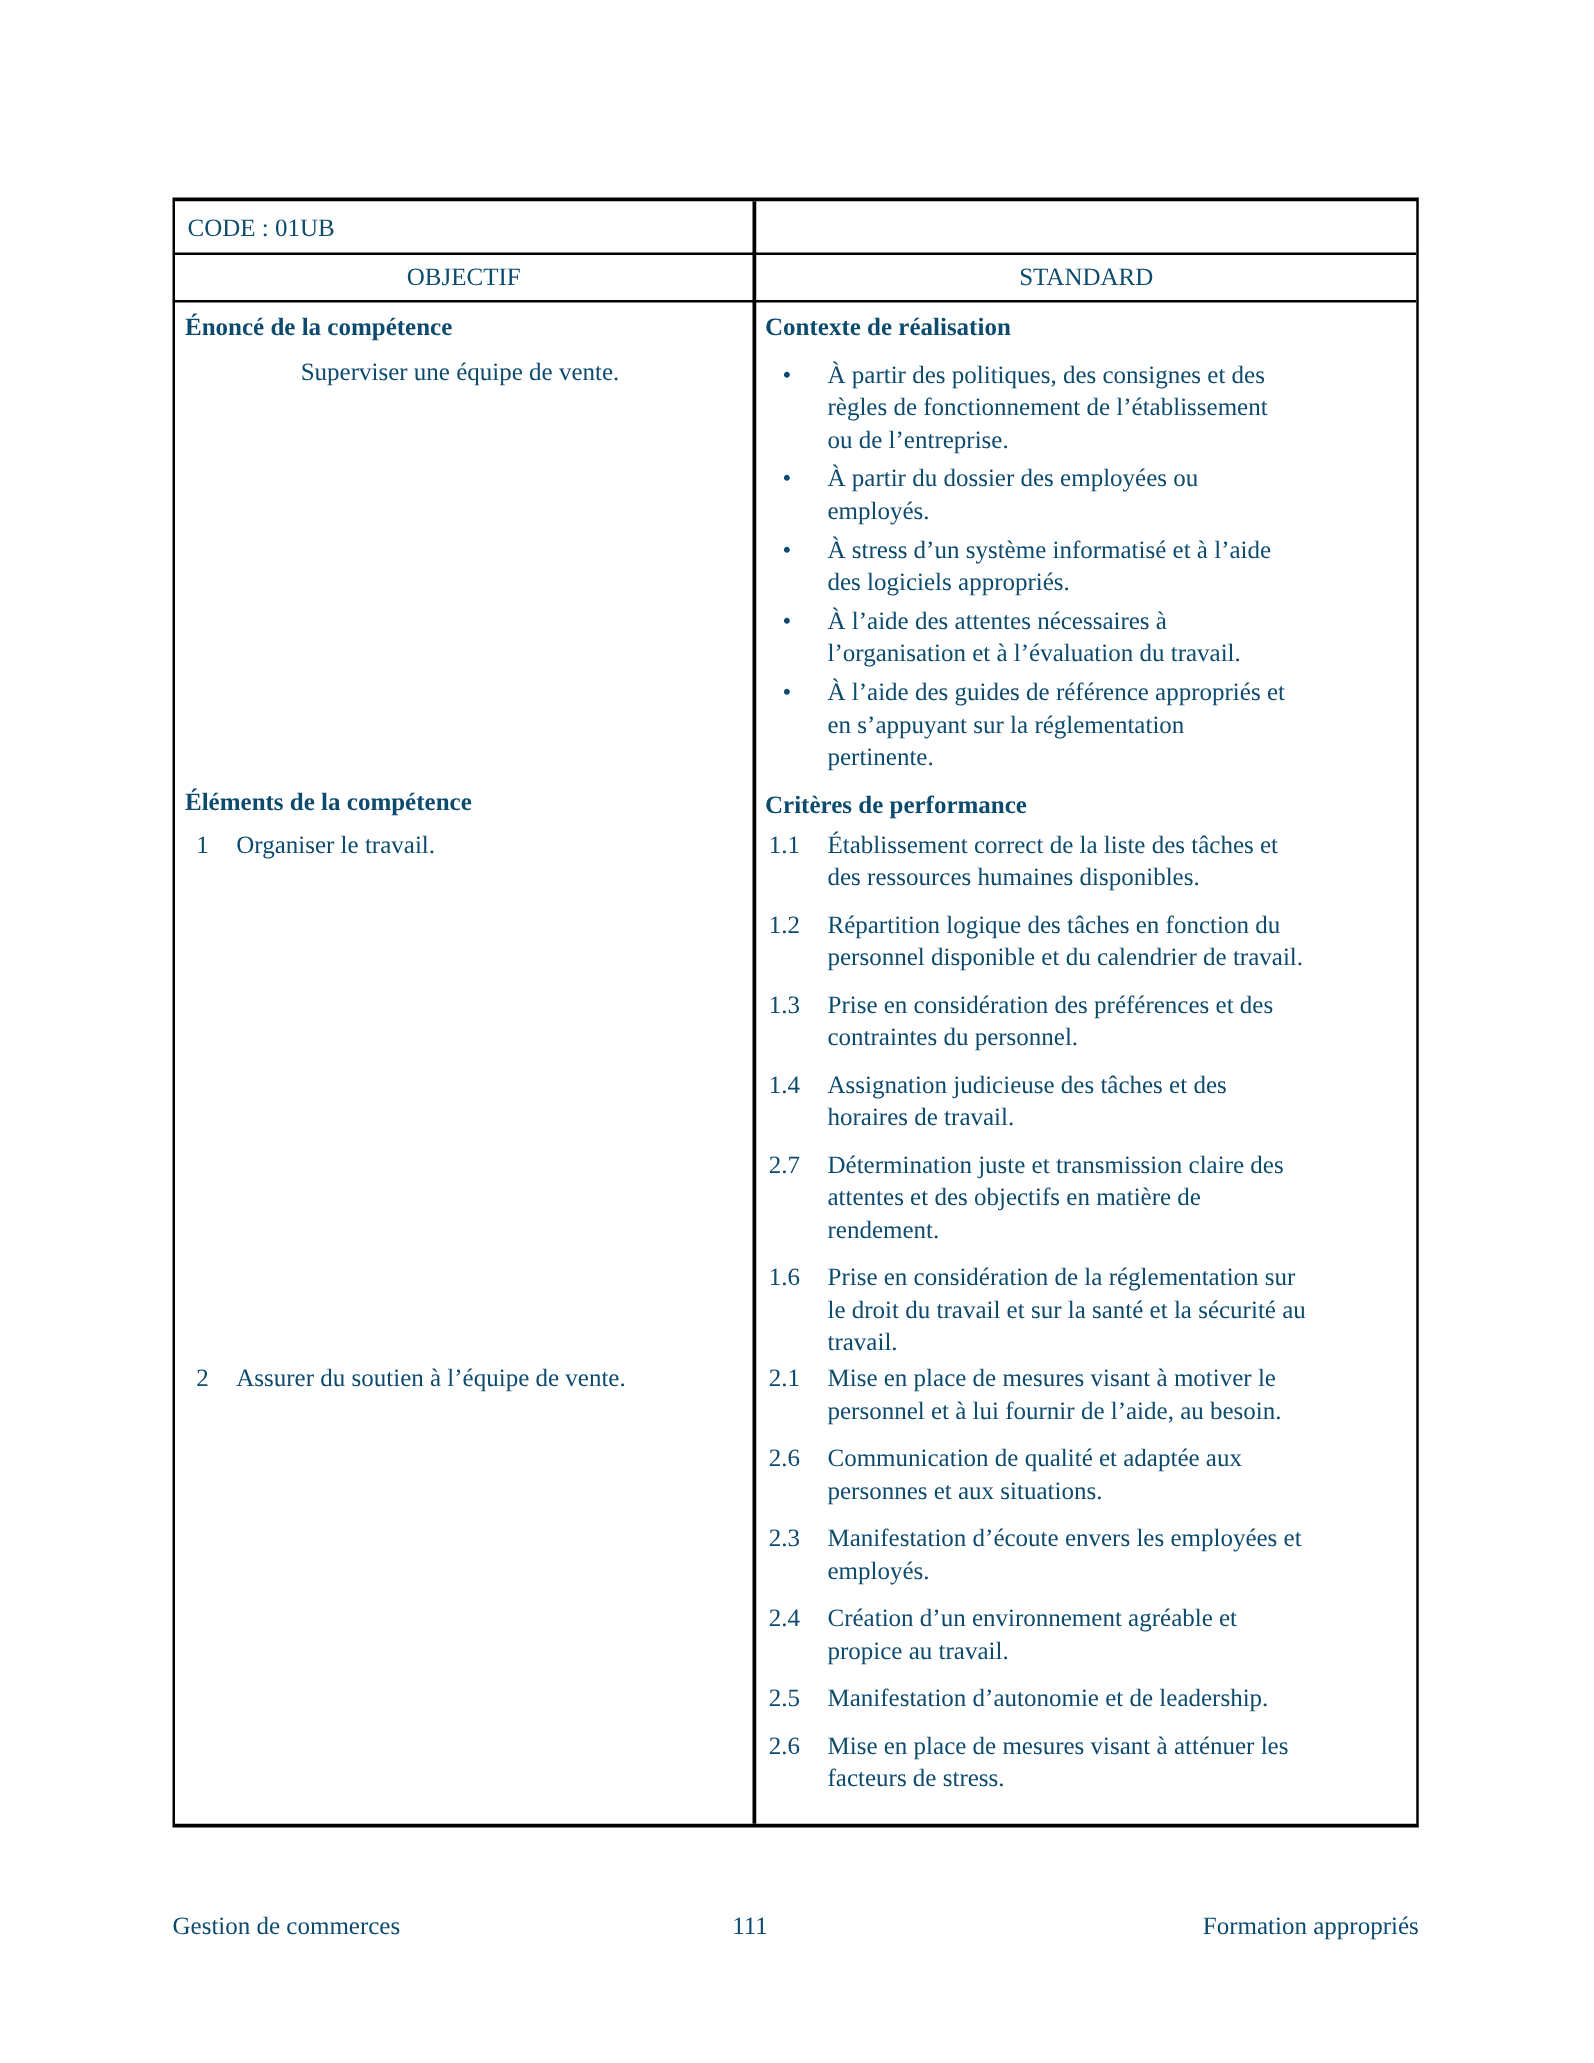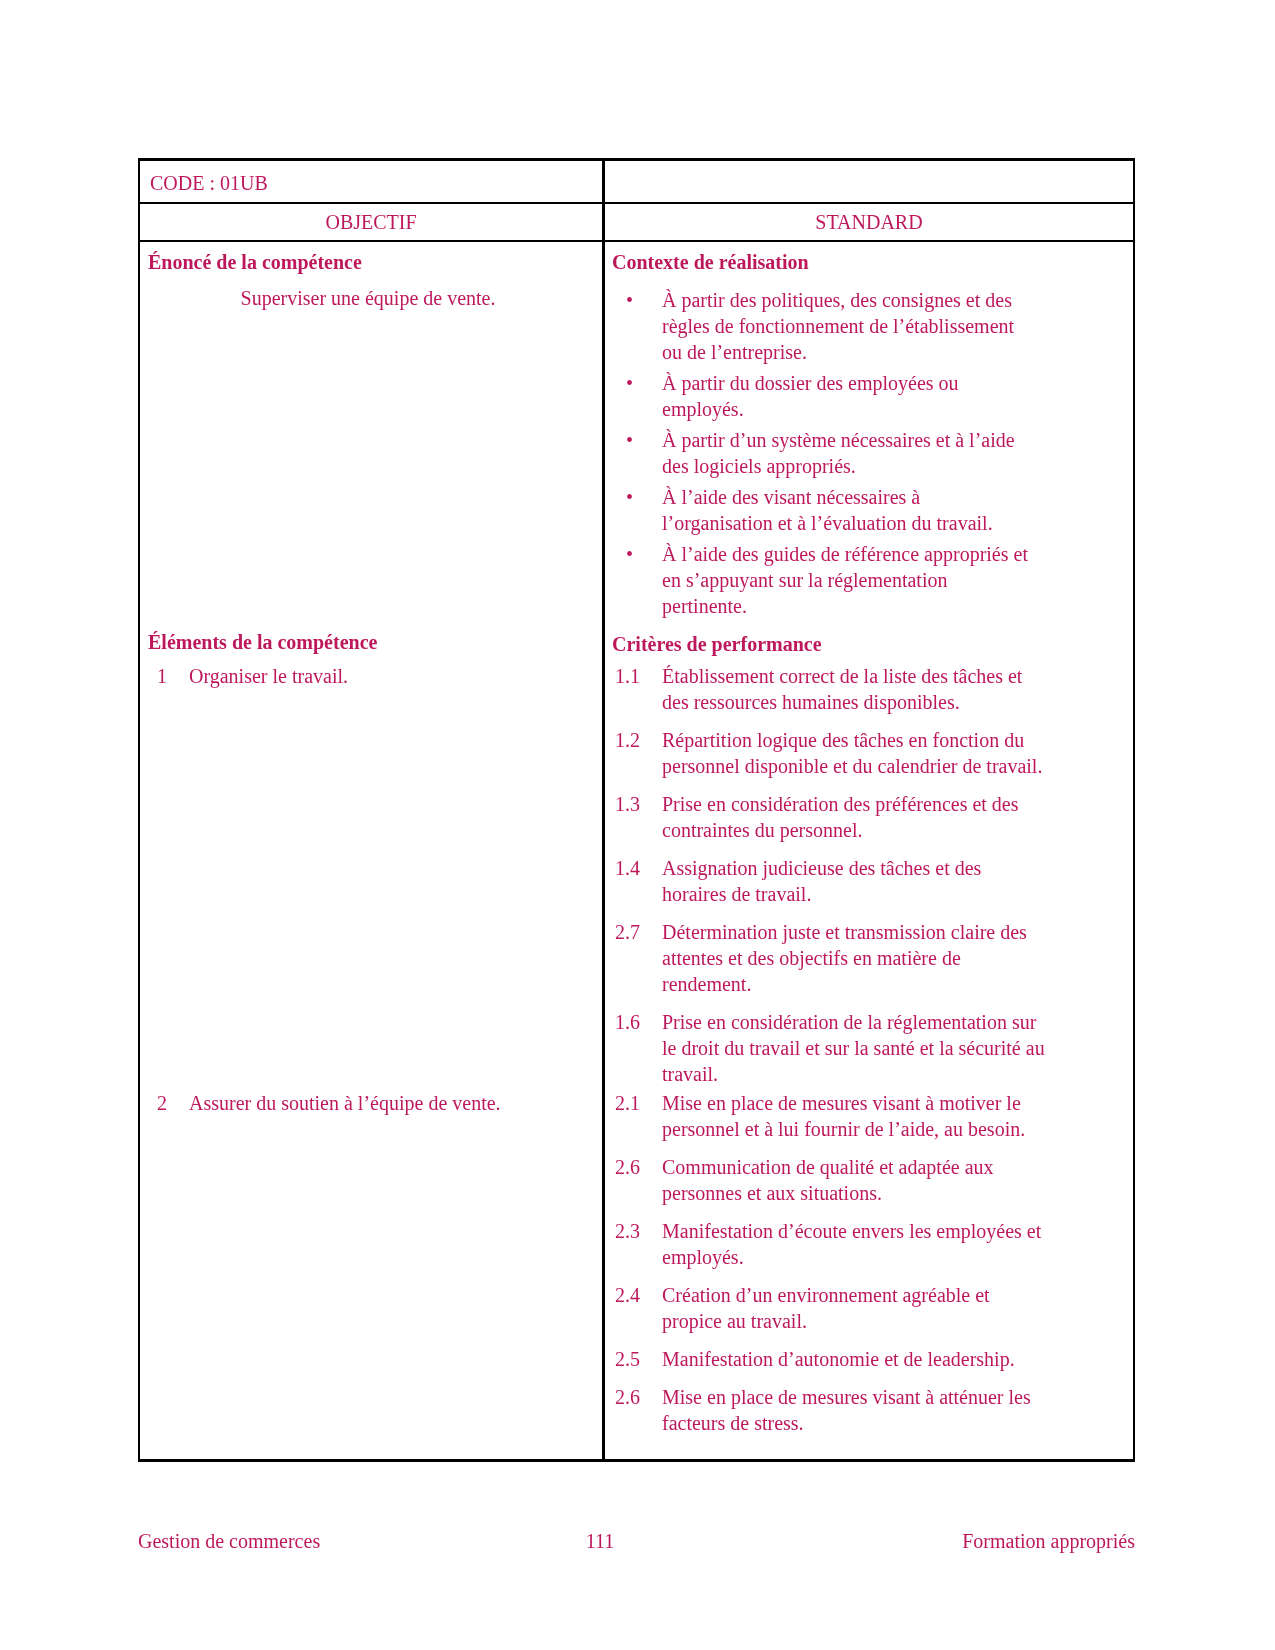--- a/index.html
+++ b/index.html
@@ -4,21 +4,21 @@
 <style>
   html, body { margin:0; padding:0; background:#ffffff; }
   .page {
     position:relative;
     width:1275px;
     height:1650px;
     background:#ffffff;
     font-family:"Liberation Serif","DejaVu Serif",serif;
     font-size:20px;
     line-height:26px;
-    color:#be185d;
+    color:#0c4a6e;
     overflow:hidden;
   }
   .doc-table {
     position:absolute;
     left:138px; top:158px;
     width:997px; height:1304px;
     border:2px solid #000;
     border-top-width:3px;
     border-bottom-width:3px;
     box-sizing:border-box;
@@ -126,23 +126,23 @@
     </div>
 
     <div class="abs bold contexte-heading">Contexte de réalisation</div>
 
     <ul class="bullet-list">
       <li><span class="bullet-glyph">•</span><span>À partir des politiques, des consignes et des
 règles de fonctionnement de l’établissement
 ou de l’entreprise.</span></li>
       <li><span class="bullet-glyph">•</span><span>À partir du dossier des employées ou
 employés.</span></li>
-      <li><span class="bullet-glyph">•</span><span>À partir d’un système nécessaires et à l’aide
+      <li><span class="bullet-glyph">•</span><span>À stress d’un système informatisé et à l’aide
 des logiciels appropriés.</span></li>
-      <li><span class="bullet-glyph">•</span><span>À l’aide des visant nécessaires à
+      <li><span class="bullet-glyph">•</span><span>À l’aide des attentes nécessaires à
 l’organisation et à l’évaluation du travail.</span></li>
       <li><span class="bullet-glyph">•</span><span>À l’aide des guides de référence appropriés et
 en s’appuyant sur la réglementation
 pertinente.</span></li>
     </ul>
 
     <div class="abs bold criteres-heading">Critères de performance</div>
 
     <ul class="criteria-list c1">
       <li>

